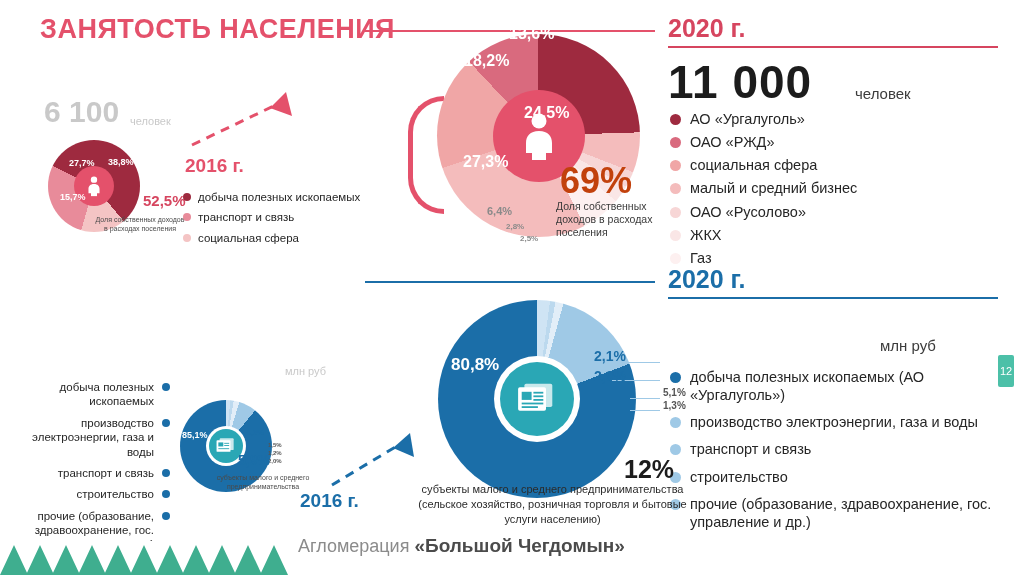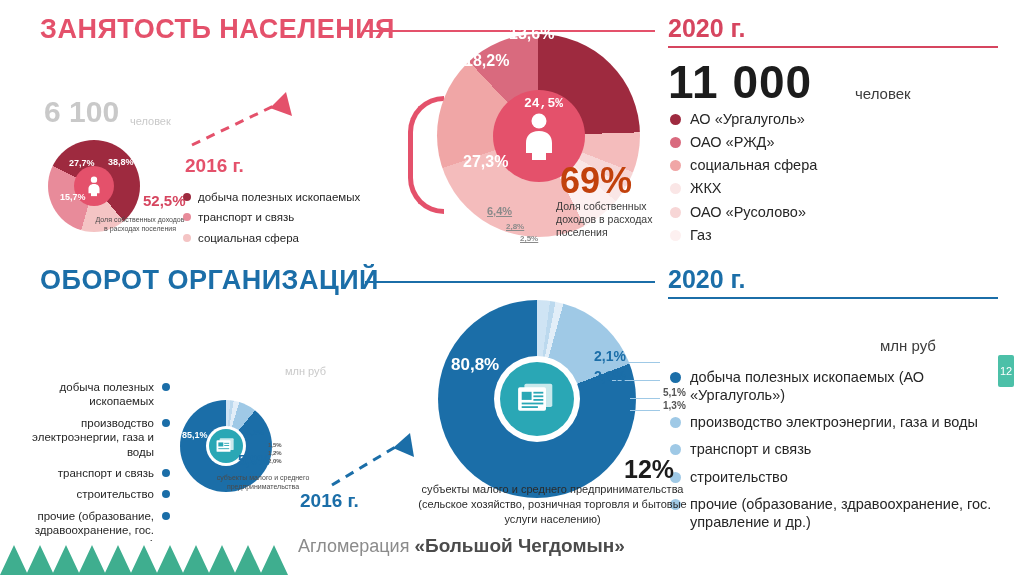--- a/index.html
+++ b/index.html
@@ -115,21 +115,21 @@
 
   
   .donut { position:absolute; border-radius:50%; }
   .donut .hole {
     position:absolute; border-radius:50%; background:#ffffff;
     left:50%; top:50%; transform:translate(-50%,-50%);
   }
   .slice-lbl {
     position:absolute; font-weight:bold; color:#ffffff;
   }
-  .lbl-dark { color:#8a8a8a;text-decoration:underline; }
+  .lbl-dark { color:#8a8a8a; }
 
   
   #donut-employment-2020 {
     left:437px; top:34px; width:203px; height:203px;
   }
   #donut-employment-2020 .hole { width:92px; height:92px; background:#e4516b; }
   #donut-employment-2020 .person {
     position:absolute; left:50%; top:50%; transform:translate(-50%,-50%);
     width:40px; height:48px;
   }
@@ -251,26 +251,30 @@
     </div>
     <div class="row">
       <span class="dot" style="background:#d96a7e"></span>
       <span>ОАО «РЖД»</span>
     </div>
     <div class="row">
       <span class="dot" style="background:#f0a6a6"></span>
       <span>социальная сфера</span>
     </div>
     <div class="row">
+      <span class="dot" style="background:#f4bcbc"></span>
+      <span>малый и средний бизнес</span>
+    </div>
+    <div class="row">
+      <span class="dot" style="background:#f7d6d6"></span>
+      <span>ОАО «Русолово»</span>
+    </div>
+    <div class="row">
       <span class="dot" style="background:#fae6e6"></span>
       <span>ЖКХ</span>
-    </div>
-    <div class="row">
-      <span class="dot" style="background:#f7d6d6"></span>
-      <span>ОАО «Русолово»</span>
     </div>
     <div class="row">
       <span class="dot" style="background:#fdf0f0"></span>
       <span>Газ</span>
     </div>
   </div>
 
   <div class="arc-outline"></div>
   <div class="donut" id="donut-employment-2020" style="background: conic-gradient(
           #9e2a3f 0deg 88.2deg,
@@ -280,21 +284,21 @@
           #fdf0f0 130.32deg 153deg,
           #f4bcbc 153deg 251.28deg,
           #f0a6a6 251.28deg 316.8deg,
           #d96a7e 316.8deg 360deg);">
     <div class="hole"></div>
     <svg class="person" viewBox="0 0 40 48">
       <circle cx="20" cy="9" r="7.5" fill="#ffffff"></circle>
       <path d="M20 19 C11 19 7 24 7 31 L7 41 L13 41 L13 48 L27 48 L27 41 L33 41 L33 31 C33 24 29 19 20 19 Z" fill="#ffffff"></path>
     </svg>
   </div>
-  <div class="slice-lbl" style="left:524px; top:96px; font-size:13px;font-family:Liberation Mono, monospace;">24,5%</div>
+  <div class="slice-lbl" style="left:524px; top:104px; font-size:16px;">24,5%</div>
   <div class="slice-lbl" style="left:463px; top:153px; font-size:16px;">27,3%</div>
   <div class="slice-lbl lbl-dark" style="left:487px; top:205px; font-size:11px;">6,4%</div>
   <div class="slice-lbl lbl-dark" style="left:506px; top:222px; font-size:8px;">2,8%</div>
   <div class="slice-lbl lbl-dark" style="left:520px; top:234px; font-size:8px;">2,5%</div>
   <div class="slice-lbl" style="left:464px; top:52px; font-size:16px;">18,2%</div>
   <div class="slice-lbl" style="left:509px; top:25px; font-size:16px;">13,6%</div>
 
   <div id="pct-69">69%</div>
   <div id="cap-69">Доля собственных доходов в расходах поселения</div>
 
@@ -334,21 +338,20 @@
     <div class="row">
       <span class="dot" style="background:#e88b9a"></span>
       <span>транспорт и связь</span>
     </div>
     <div class="row">
       <span class="dot" style="background:#f4c4c4"></span>
       <span>социальная сфера</span>
     </div>
   </div>
 
-  <div class="sec-title" id="title-turnover">ОБОРОТ ОРГАНИЗАЦИЙ</div>
   <div class="rule" id="rule-bottom"></div>
 
   <div class="year-big" id="year-2020-bottom">2020 г.</div>
 
   <div class="unit" id="unit-mln">млн руб</div>
 
   <div class="legend" id="legend-2020-bottom">
     <div class="row">
       <span class="dot" style="background:#1b6ea8"></span>
       <span>добыча полезных ископаемых (АО «Ургалуголь»)</span>

